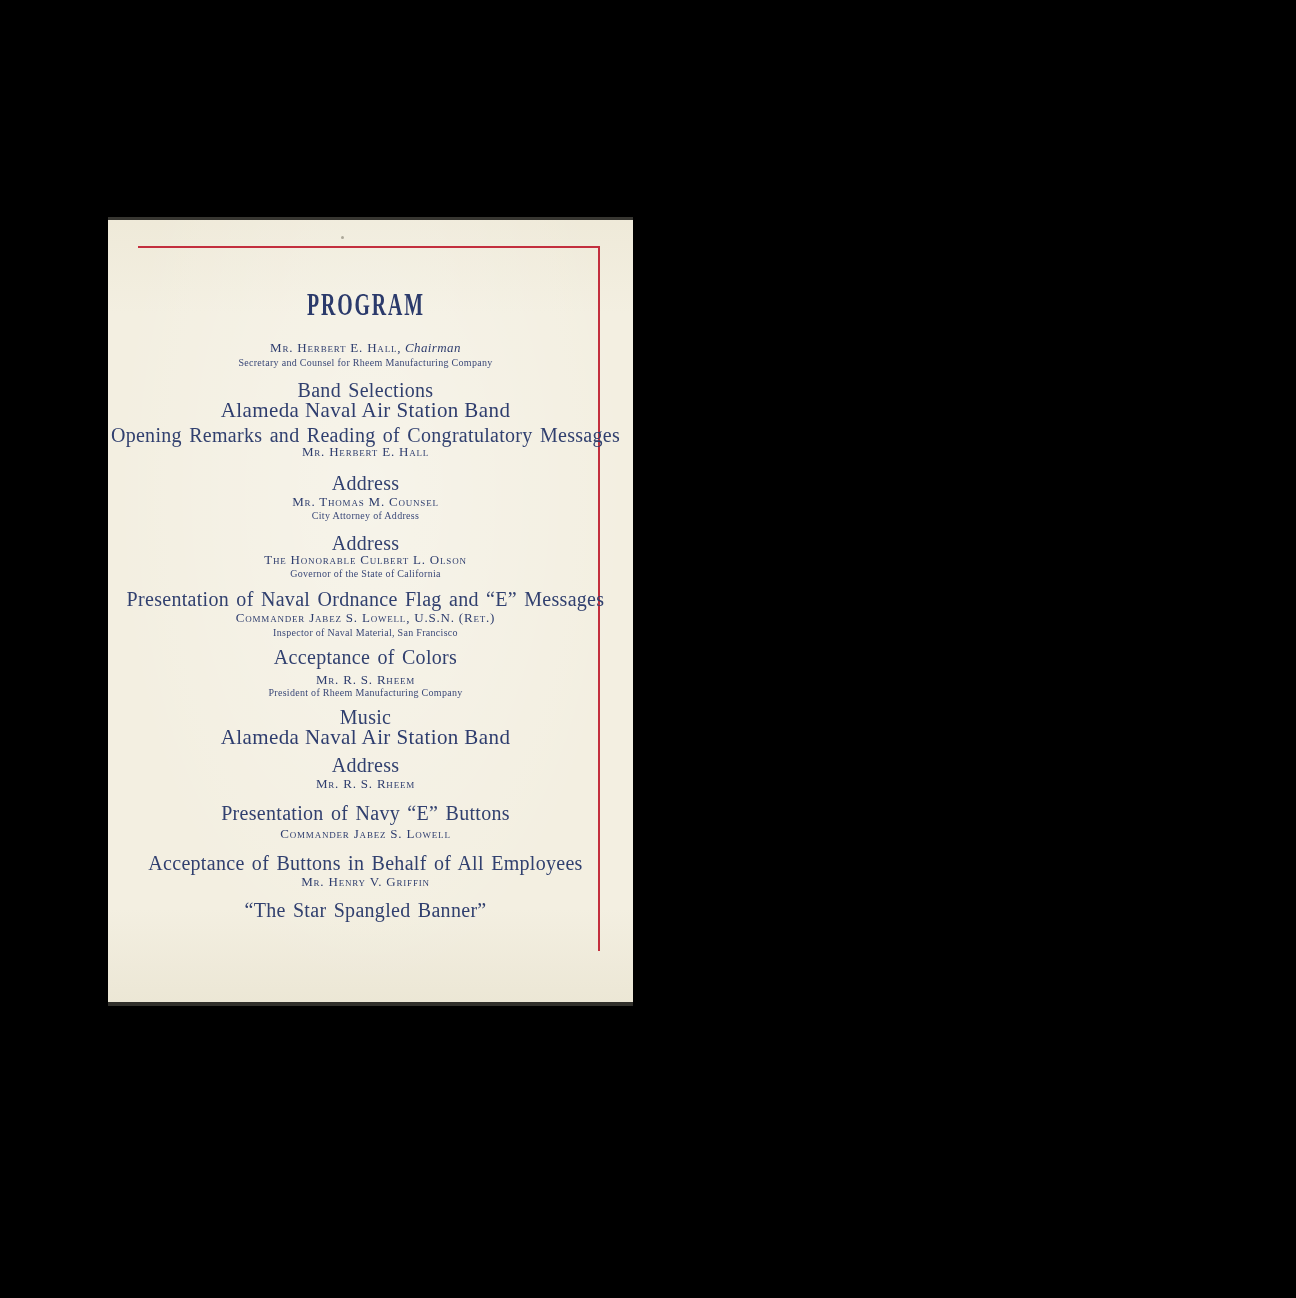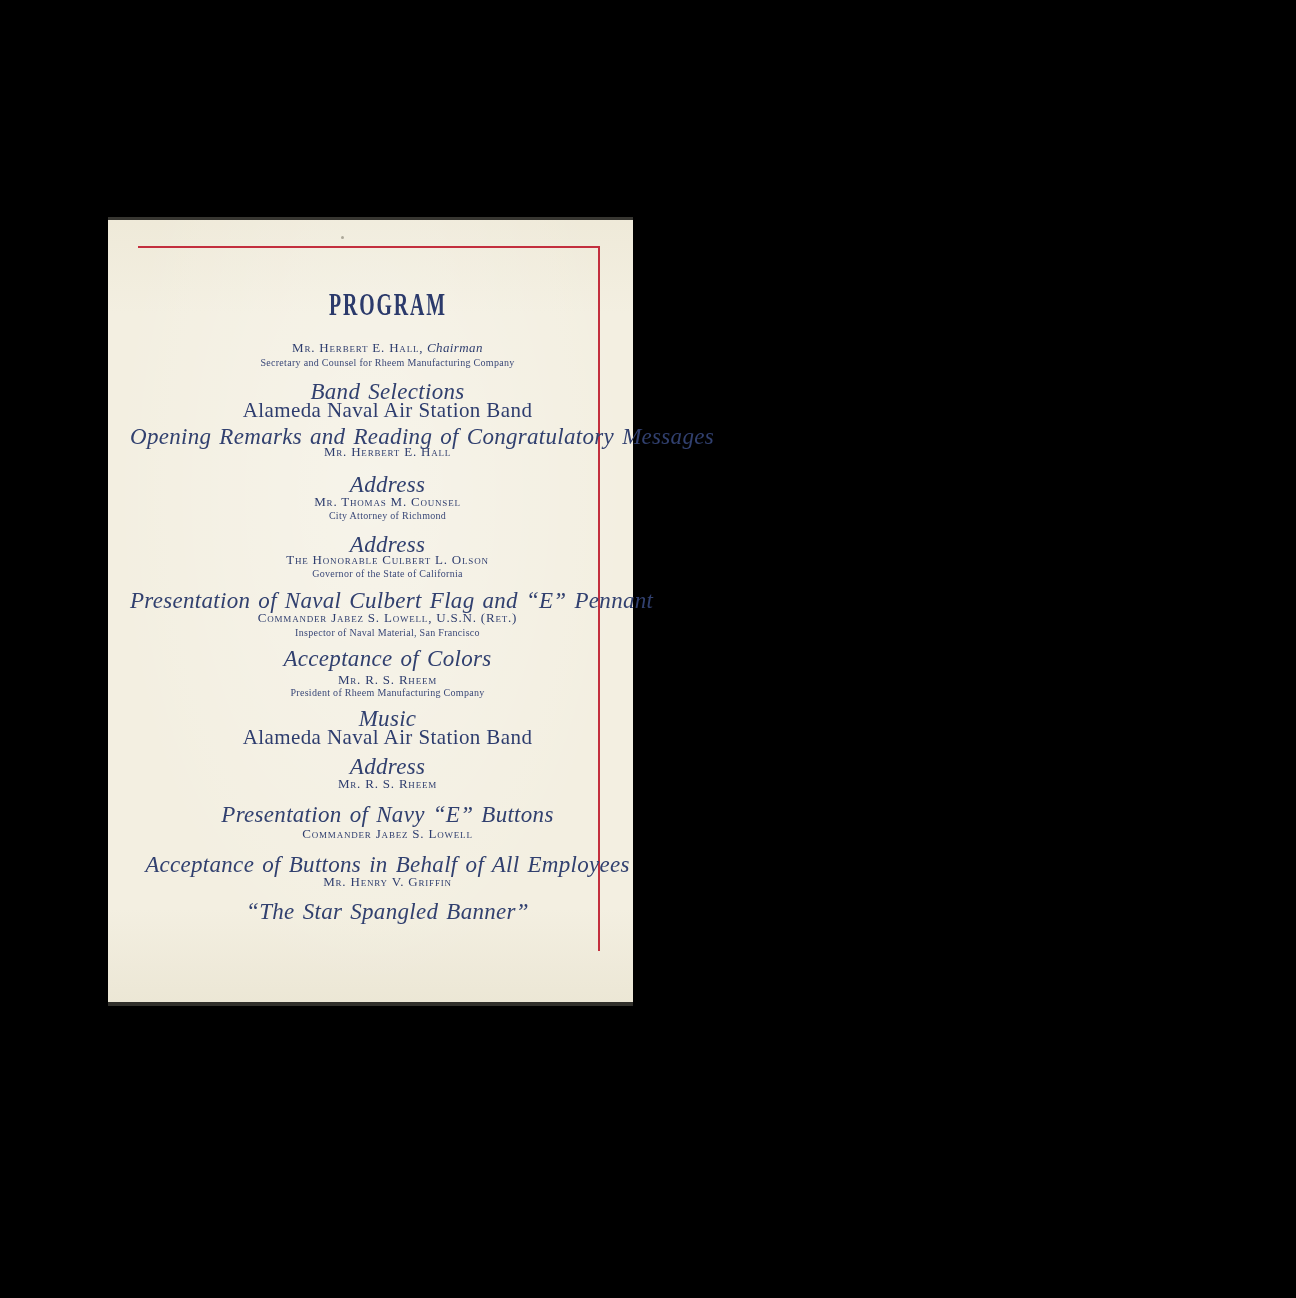--- a/index.html
+++ b/index.html
@@ -53,36 +53,34 @@
     opacity: 0.7;
   }
   .line {
     position: absolute;
     left: 0;
     width: 515px;
     text-align: center;
     color: #2e3d6e;
     line-height: 1;
     white-space: nowrap;
-    padding-left: 22px;
   }
   .t-title {
     font-size: 32px;
     color: #2b3a6b;
   }
   .t-title .squeeze {
     display: inline-block;
     transform: scaleX(0.62);
     transform-origin: 50% 50%;
     font-weight: bold;
     letter-spacing: 3px;
   }
   .t-head {
-    font-style: italic;
-    font-size: 23px;
+    font-size: 20px;
     letter-spacing: 0.3px;
     word-spacing: 2px;
     color: #31406f;
   }
   .t-name {
     font-variant: small-caps;
     font-size: 13px;
     letter-spacing: 0.8px;
     color: #2e3d6e;
     font-family: Liberation Serif, serif;
@@ -118,27 +116,27 @@
   <div class="line t-desc" style="top:138px">Secretary and Counsel for Rheem Manufacturing Company</div>
 
   <div class="line t-head" style="top:160px">Band Selections</div>
   <div class="line t-sub" style="top:180px">Alameda Naval Air Station Band</div>
 
   <div class="line t-name" style="top:225px">Mr. Herbert E. Hall</div>
   <div class="line t-head" style="top:205px">Opening Remarks and Reading of Congratulatory Messages</div>
 
   <div class="line t-head" style="top:253px">Address</div>
   <div class="line t-name" style="top:275px">Mr. Thomas M. Counsel</div>
-  <div class="line t-desc" style="top:291px">City Attorney of Richmond</div>
+  <div class="line t-desc" style="top:291px">City Attorney of Address</div>
 
   <div class="line t-head" style="top:313px">Address</div>
   <div class="line t-name" style="top:333px">The Honorable Culbert L. Olson</div>
   <div class="line t-desc" style="top:349px">Governor of the State of California</div>
 
-  <div class="line t-head" style="top:369px">Presentation of Naval Culbert Flag and “E” Pennant</div>
+  <div class="line t-head" style="top:369px">Presentation of Naval Ordnance Flag and “E” Messages</div>
   <div class="line t-name" style="top:391px">Commander Jabez S. Lowell, U.S.N. (Ret.)</div>
   <div class="line t-desc" style="top:408px">Inspector of Naval Material, San Francisco</div>
 
   <div class="line t-head" style="top:427px">Acceptance of Colors</div>
   <div class="line t-name" style="top:453px">Mr. R. S. Rheem</div>
   <div class="line t-desc" style="top:468px">President of Rheem Manufacturing Company</div>
 
   <div class="line t-head" style="top:487px">Music</div>
   <div class="line t-sub" style="top:507px">Alameda Naval Air Station Band</div>
 

